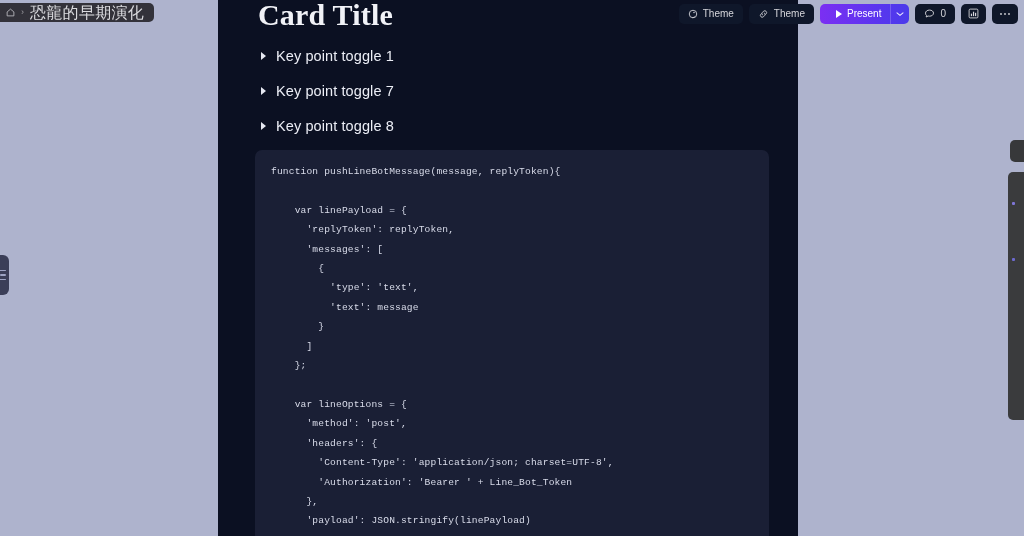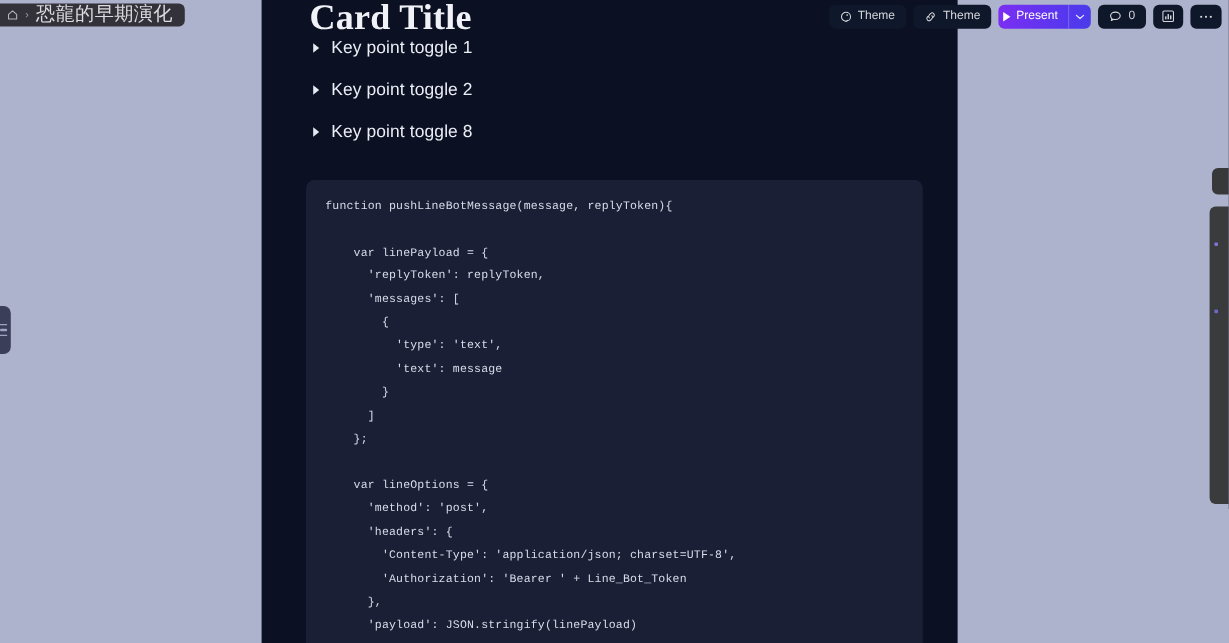--- a/index.html
+++ b/index.html
@@ -87,21 +87,21 @@
     font-family: "Liberation Serif", serif;
     font-size: 30px;
     font-weight: 700;
     color: #f1f2f7;
     letter-spacing: .2px;
   }
 
   .toggle-list {
     position: absolute;
     left: 40px;
-    top: 29px;
+    top: 45px;
     width: 480px;
   }
   .toggle-row {
     display: flex;
     align-items: center;
     gap: 10px;
     height: 22px;
     margin-bottom: 13px;
     cursor: pointer;
   }
@@ -175,21 +175,21 @@
     height: 20px;
     border-radius: 5px;
     overflow: hidden;
     background: linear-gradient(90deg, #7b2ff2 0%, #5b35ef 62%, #4a3bea 100%);
     cursor: pointer;
   }
   .present-main {
     display: inline-flex;
     align-items: center;
     gap: 5px;
-    padding: 0 9px 0 4px;
+    padding: 0 9px 0 16px;
     color: #fff;
     font-size: 10px;
     line-height: 1;
   }
   .present-play {
     width: 0; height: 0;
     border-left: 6px solid #ffffff;
     border-top: 4px solid transparent;
     border-bottom: 4px solid transparent;
   }
@@ -257,21 +257,21 @@
 
   <div class="card-title">Card Title</div>
 
   <div class="toggle-list">
     <div class="toggle-row">
       <span class="tri"></span>
       <span class="tg-label">Key point toggle 1</span>
     </div>
     <div class="toggle-row">
       <span class="tri"></span>
-      <span class="tg-label">Key point toggle 2</span>
+      <span class="tg-label">Key point toggle 7</span>
     </div>
     <div class="toggle-row">
       <span class="tri"></span>
       <span class="tg-label">Key point toggle 8</span>
     </div>
   </div>
 
   <div class="code-block">
     <pre>function pushLineBotMessage(message, replyToken){
 

